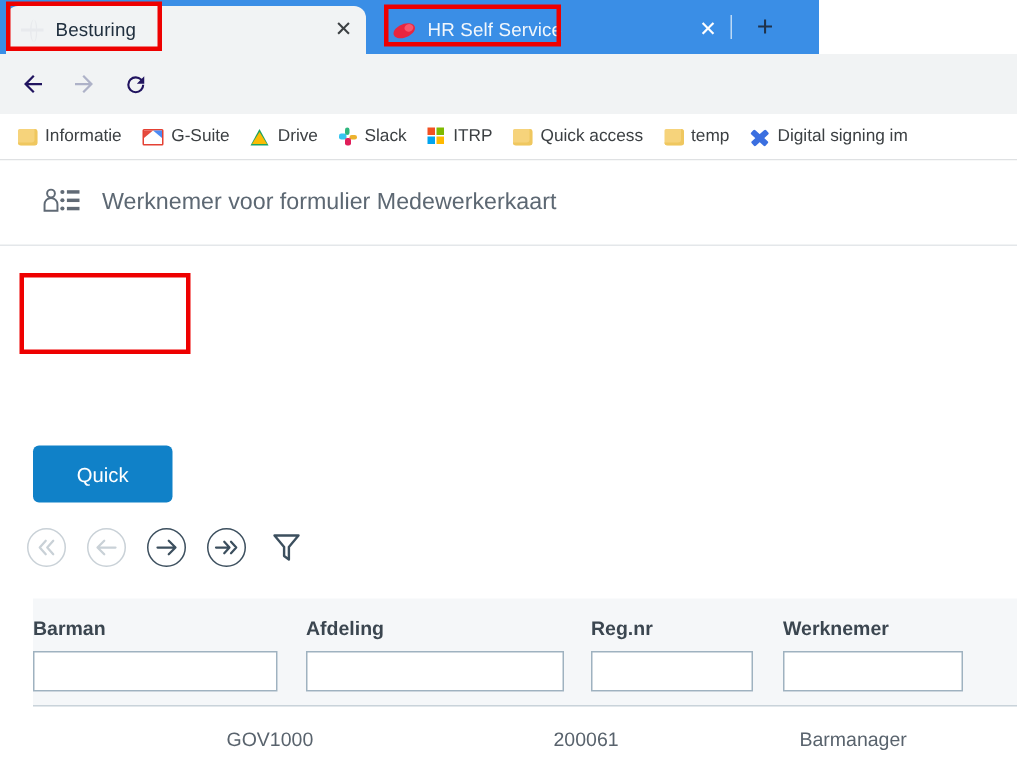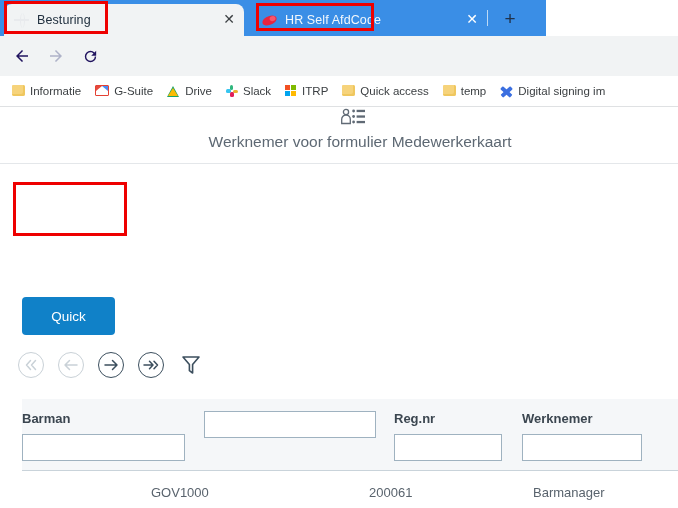--- a/index.html
+++ b/index.html
@@ -125,21 +125,21 @@
   .bookmarks {
     position: absolute; top: 76px; left: 0;
     width: 678px; height: 30px;
     background: #ffffff;
     border-bottom: 1px solid #dfe1e3;
     display: flex; align-items: center;
     padding-left: 12px;
     overflow: hidden;
   }
   .bm {
-    display: flex; 
+    display: flex; align-items: center;
     margin-right: 14px;
     font-size: 11.5px; color: #3c4043;
     white-space: nowrap; cursor: pointer;
   }
   .bm .bm-label { margin-left: 5px; }
   .bm-folder {
     width: 13px; height: 11px; flex: 0 0 13px;
     background: #f6d37b; border-radius: 1px 2px 2px 2px;
     position: relative;
     box-shadow: inset -2px -2px 0 0 #efc75f;
@@ -186,21 +186,21 @@
   .page {
     position: absolute; top: 107px; left: 0;
     width: 678px; height: 401px;
     background: #ffffff;
     overflow: hidden;
   }
   .page-header {
     position: absolute; top: 0; left: 0; width: 678px; height: 57px;
     border-bottom: 1px solid #e4e7ea;
     display: flex; align-items: center;
-    padding-left: 28px; box-sizing: border-box; flex-direction: column;
+    padding-left: 28px; box-sizing: border-box;
   }
   .hdr-icon { width: 26px; height: 22px; position: relative; flex: 0 0 26px; }
   .page-title {
     margin-left: 14px;
     font-size: 15.5px; color: #5d6873; font-weight: 400;
   }
 
   .begin-btn {
     position: absolute; top: 190px; left: 22px;
     width: 93px; height: 38px;
@@ -285,21 +285,21 @@
         <span class="fav-globe"></span>
       </span>
       <span class="tab-title">Besturing</span>
     </div>
     <div class="tab-close" style="left:220px;">✕</div>
 
     <div class="tab inactive" style="left:252px; width:236px;">
       <span class="favicon">
         <span class="fav-swoosh"><i></i></span>
       </span>
-      <span class="tab-title">HR Self AfdCode</span>
+      <span class="tab-title">HR Self Service</span>
     </div>
     <div class="tab-close light" style="left:463px;">✕</div>
 
     <div class="tab-divider"></div>
     <div class="newtab-btn">+</div>
   </div>
 
   <div class="toolbar">
 
     <div class="nav-btn" style="left:12px;">
@@ -432,20 +432,21 @@
     </div>
 
     <div class="grid">
 
       <div class="grid-head">
         <div class="col c-afdc">
           <div class="col-title">Barman</div>
           <input class="col-filter" type="text" value="" style="">
         </div>
         <div class="col c-afd">
+          <div class="col-title">Afdeling</div>
           <input class="col-filter" type="text" value="" style="">
         </div>
         <div class="col c-reg">
           <div class="col-title">Reg.nr</div>
           <input class="col-filter" type="text" value="" style="">
         </div>
         <div class="col c-wrk">
           <div class="col-title">Werknemer</div>
           <input class="col-filter" type="text" value="" style="">
         </div>

